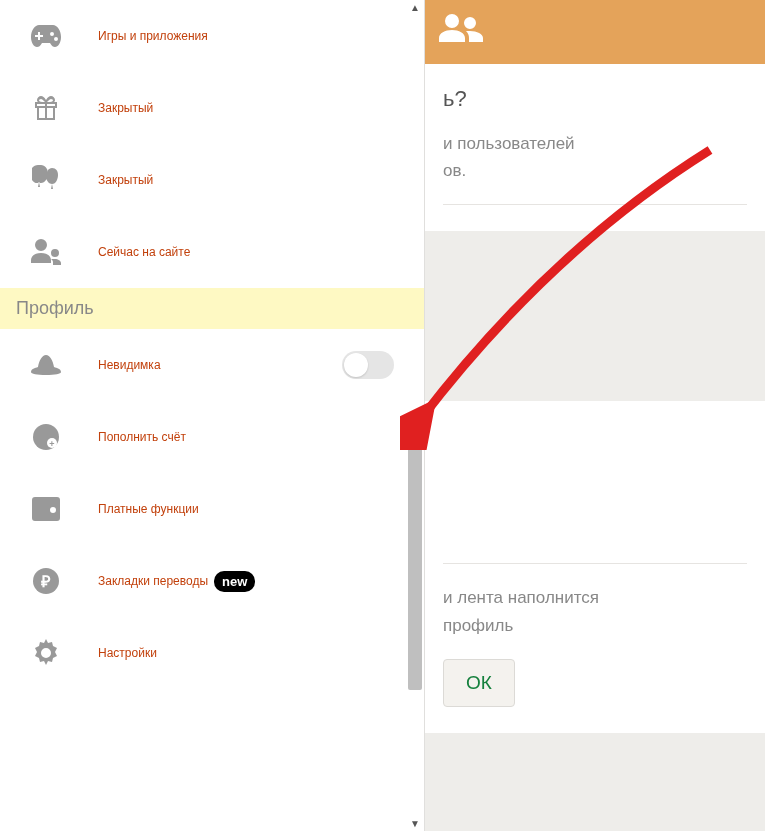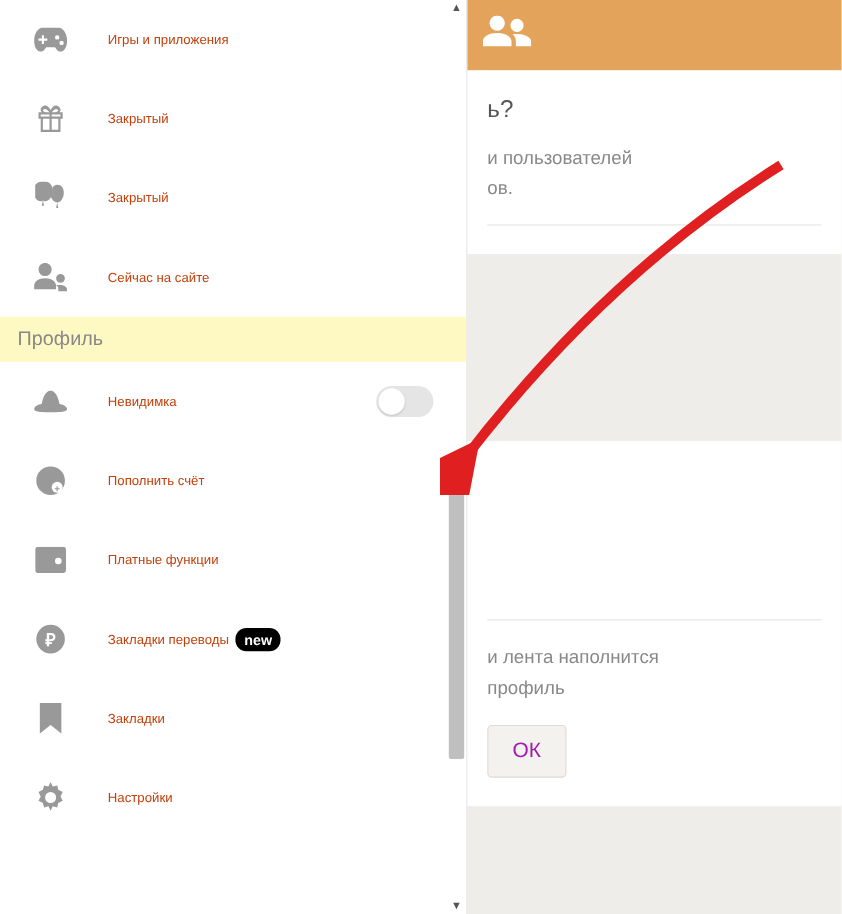--- a/index.html
+++ b/index.html
@@ -148,21 +148,21 @@
     }
     .card2 {
       margin-top: 20px;
     }
     .ok-button {
       display: inline-block;
       margin-top: 20px;
       padding: 12px 22px;
       border: 1px solid #dcdad6;
       background: #f4f2ee;
-      color: #a21caf;
+      color: #15803d;
       font-size: 19px;
       border-radius: 4px;
       cursor: pointer;
     }
     .arrow-overlay {
       position: absolute;
       top: 130px;
       left: 400px;
       width: 340px;
       height: 320px;
@@ -255,28 +255,20 @@
         <span class="menu-icon">
           <svg width="28" height="28" viewBox="0 0 28 28">
               <circle cx="14" cy="14" r="13" fill="#999"></circle>
               <text x="14" y="20" font-size="16" fill="#fff" text-anchor="middle" font-weight="bold">₽</text>
             </svg>
         </span>
         <span class="menu-label">Закладки переводы</span>
         <span class="badge-new">new</span>
       </div>
 
-      <div class="menu-item">
-        <span class="menu-icon">
-          <svg width="20" height="28" viewBox="0 0 20 28">
-              <path fill="#999" d="M0 0h20v28l-10-8-10 8V0z"></path>
-            </svg>
-        </span>
-        <span class="menu-label">Закладки</span>
-      </div>
 
       <div class="menu-item">
         <span class="menu-icon">
           <svg width="28" height="28" viewBox="0 0 28 28">
               <path fill="#999" d="M14 0l2 4 4-1 1 4 4 2-2 4 2 4-4 2-1 4-4-1-2 4-2-4-4 1-1-4-4-2 2-4-2-4 4-2 1-4 4 1 2-4zm0 9a5 5 0 100 10 5 5 0 000-10z"></path>
             </svg>
         </span>
         <span class="menu-label">Настройки</span>
       </div>
 

